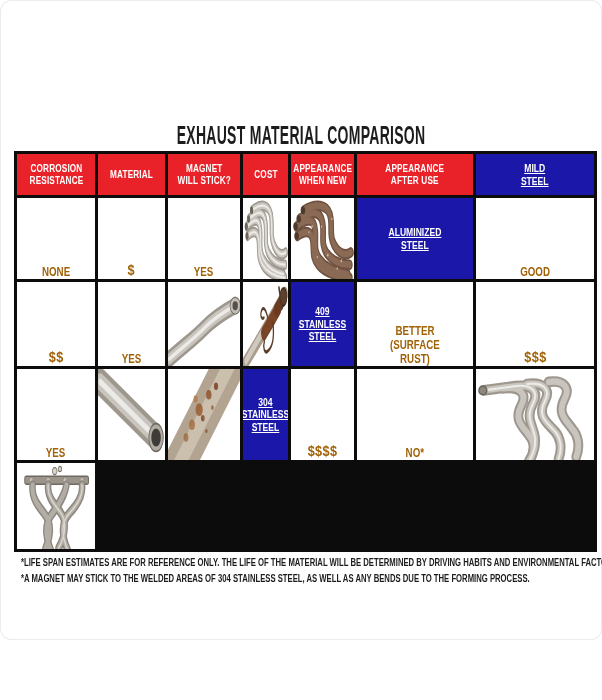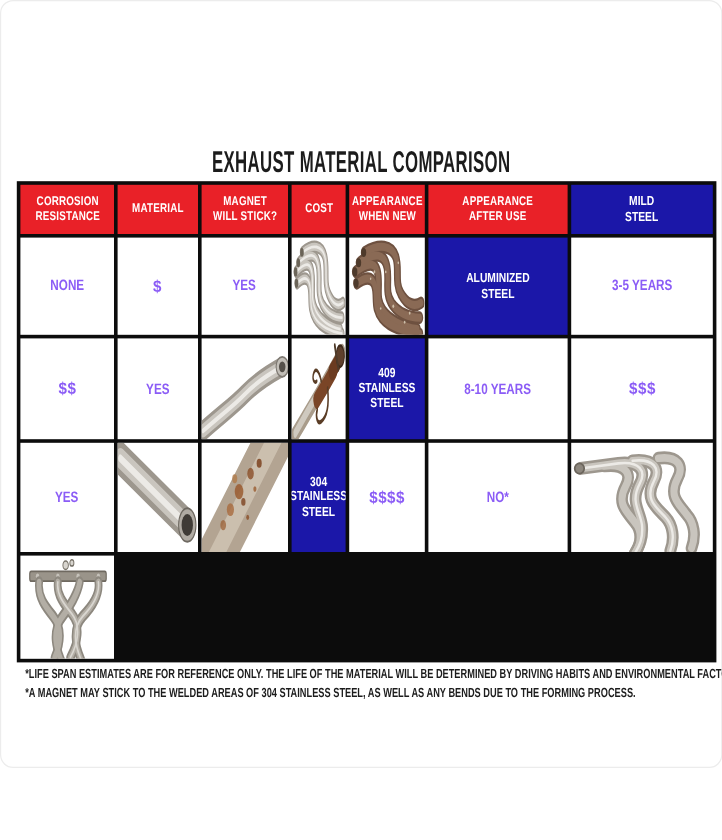--- a/index.html
+++ b/index.html
@@ -7,22 +7,22 @@
         font-family:"Liberation Sans", sans-serif;box-shadow:inset 0 0 0 1px #ececec;border-radius:11px;}
   .title{position:absolute;top:121px;left:0;width:602px;text-align:center;
          font-size:25px;font-weight:700;color:#1c1c1c;white-space:nowrap;}
   .title span{display:inline-block;transform:scaleX(.56);transform-origin:center;letter-spacing:.5px;}
   .comparison-table{position:absolute;left:14px;top:151px;width:583px;box-sizing:border-box;
          background:#0c0c0c;padding:3px;display:grid;gap:3px;
          grid-template-columns:78px 67px 72px 45px 63px 116px 118px;
          grid-template-rows:41px 81px 84px 91px 86px;}
   .cell{display:flex;align-items:center;justify-content:center;text-align:center;overflow:hidden;}
   .cell.hdr{background:#e92128;color:#fff;}
-  .cell.mat{background:#1b17a8;color:#fff;}
-  .cell.data{background:#fff;color:#8b5cf6;}
+  .cell.mat{background:#1b17a8;color:#fff;text-decoration:underline;}
+  .cell.data{background:#fff;color:#a16207;align-items:flex-end;}
   .cell.img{background:#fff;padding:0;}
   .cnd{display:inline-block;transform:scaleX(.78);transform-origin:center;
        white-space:pre-line;font-weight:700;line-height:1.13;}
   .hdr .cnd{font-size:10.5px;letter-spacing:.2px;}
   .mat .cnd{font-size:11px;}
   .data .cnd{font-size:12.5px;}
   .data .cnd.small{font-size:10.5px;}
   .cost{color:#2e9440;font-size:14px;letter-spacing:.5px;}
   .cost .cnd{transform:scaleX(.9);font-size:14px;}
   .footnotes{position:absolute;left:21px;top:556px;width:575px;color:#1c1c1c;}
@@ -150,21 +150,21 @@
             <circle cx="34" cy="36" r="1.1"></circle>
         </g>
       </svg>
     </div>
 
     <div class="cell mat">
         <span class="cnd">ALUMINIZED
 STEEL</span>
       </div>
     <div class="cell data">
-        <span class="cnd">3-5 YEARS</span>
+        <span class="cnd">GOOD</span>
       </div>
     <div class="cell data cost">
         <span class="cnd">$$</span>
       </div>
     <div class="cell data">
         <span class="cnd">YES</span>
       </div>
     <div class="cell img">
       <svg class="art art-silver" viewBox="0 0 120 85" preserveAspectRatio="none">
         <use href="#pBend" class="L1" style="stroke-width:17"></use>
@@ -186,21 +186,23 @@
         <path d="M80,42 C84,58 78,66 66,70 C57,73 53,66 57,60" fill="none" stroke="#5a3d26" stroke-width="3.5" stroke-linecap="round"></path>
       </svg>
     </div>
 
     <div class="cell mat">
         <span class="cnd">409
 STAINLESS
 STEEL</span>
       </div>
     <div class="cell data">
-        <span class="cnd">8-10 YEARS</span>
+        <span class="cnd">BETTER
+(SURFACE
+RUST)</span>
       </div>
     <div class="cell data cost">
         <span class="cnd">$$$</span>
       </div>
     <div class="cell data">
         <span class="cnd">YES</span>
       </div>
     <div class="cell img">
       <svg class="art art-silver" viewBox="0 0 120 85" preserveAspectRatio="none">
         <use href="#pStraight" class="L1" style="stroke-width:26"></use>

